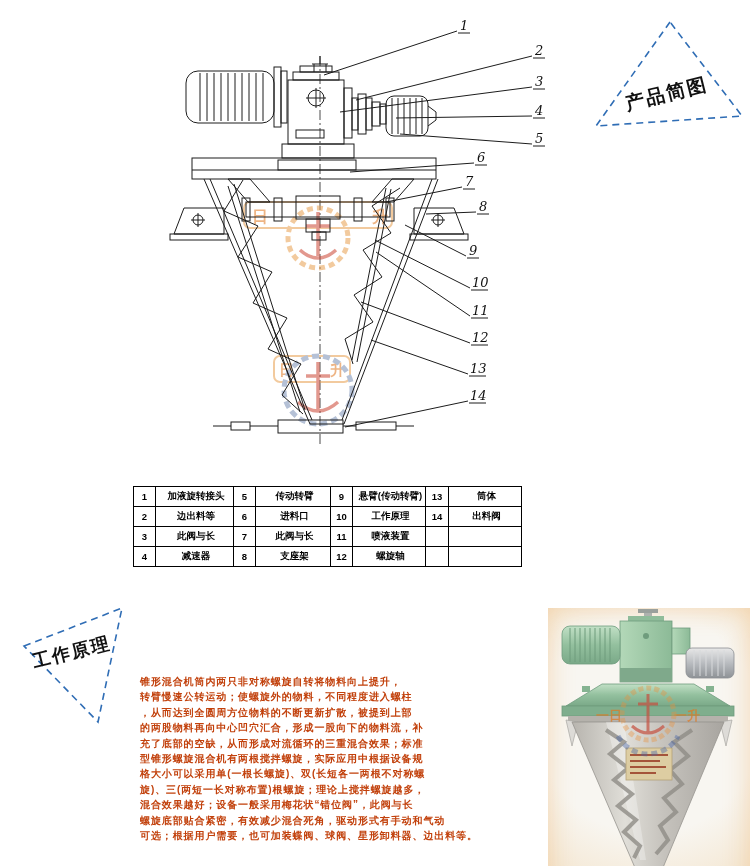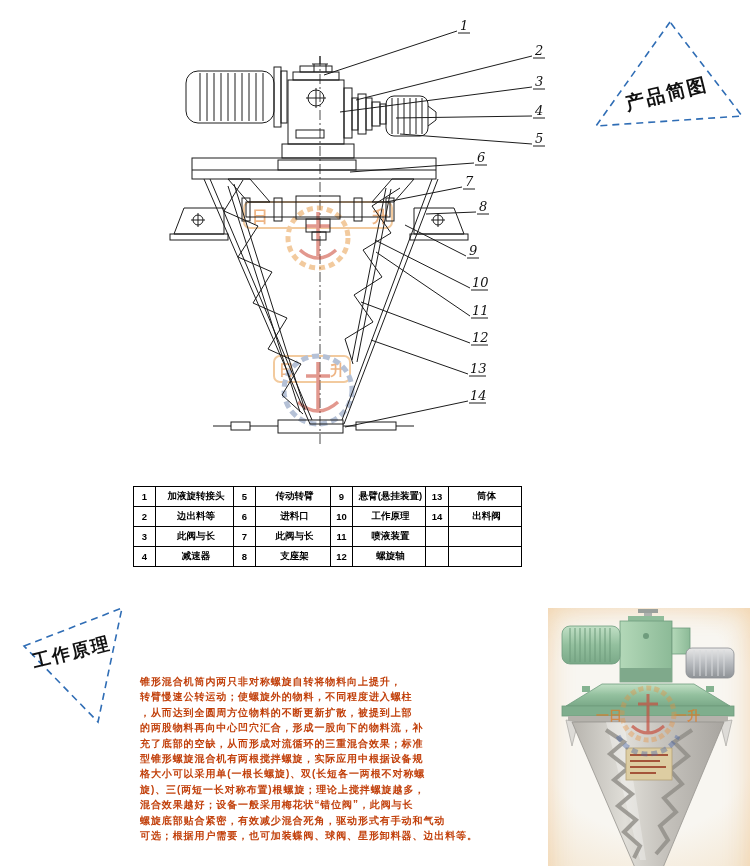--- a/index.html
+++ b/index.html
@@ -201,21 +201,21 @@
         <col style="width:23px">
         <col style="width:73px">
     </colgroup>
     <tbody>
       <tr>
         <td class="no">1</td>
         <td>加液旋转接头</td>
         <td class="no">5</td>
         <td>传动转臂</td>
         <td class="no">9</td>
-        <td>悬臂(悬挂装置)</td>
+        <td>悬臂(传动转臂)</td>
         <td class="no">13</td>
         <td>筒体</td>
       </tr>
       <tr>
         <td class="no">2</td>
         <td>边出料等</td>
         <td class="no">6</td>
         <td>进料口</td>
         <td class="no">10</td>
         <td>工作原理</td>

